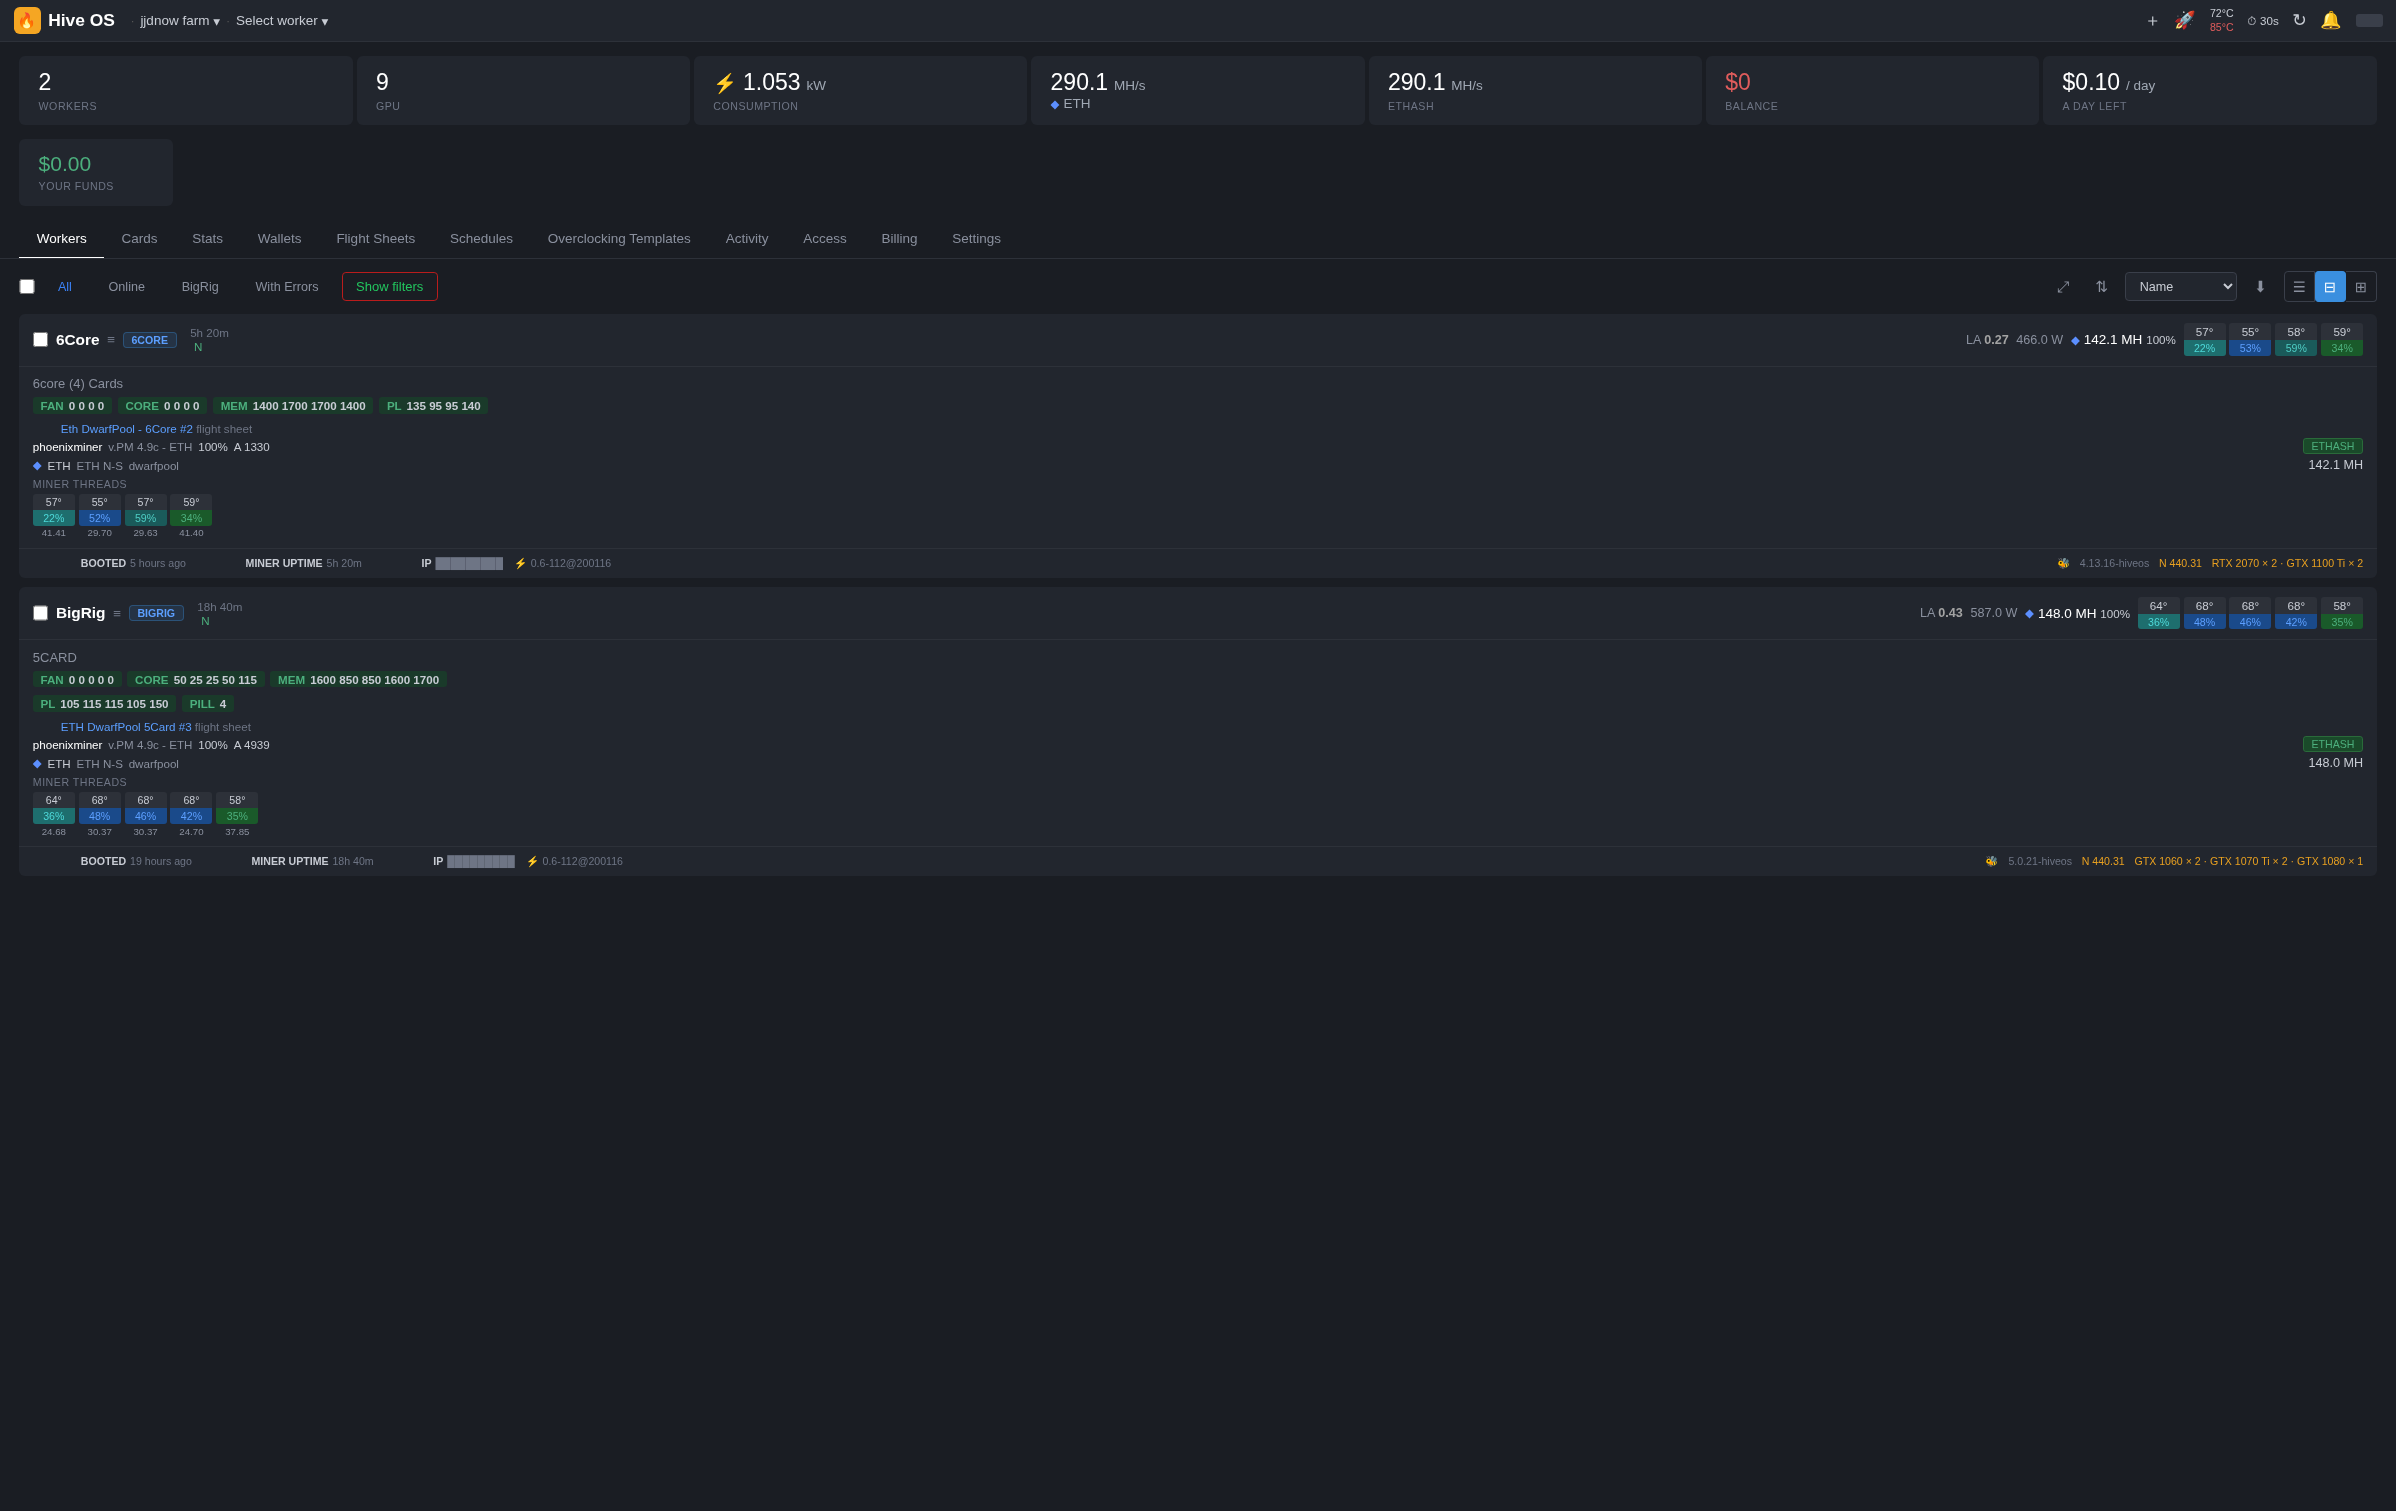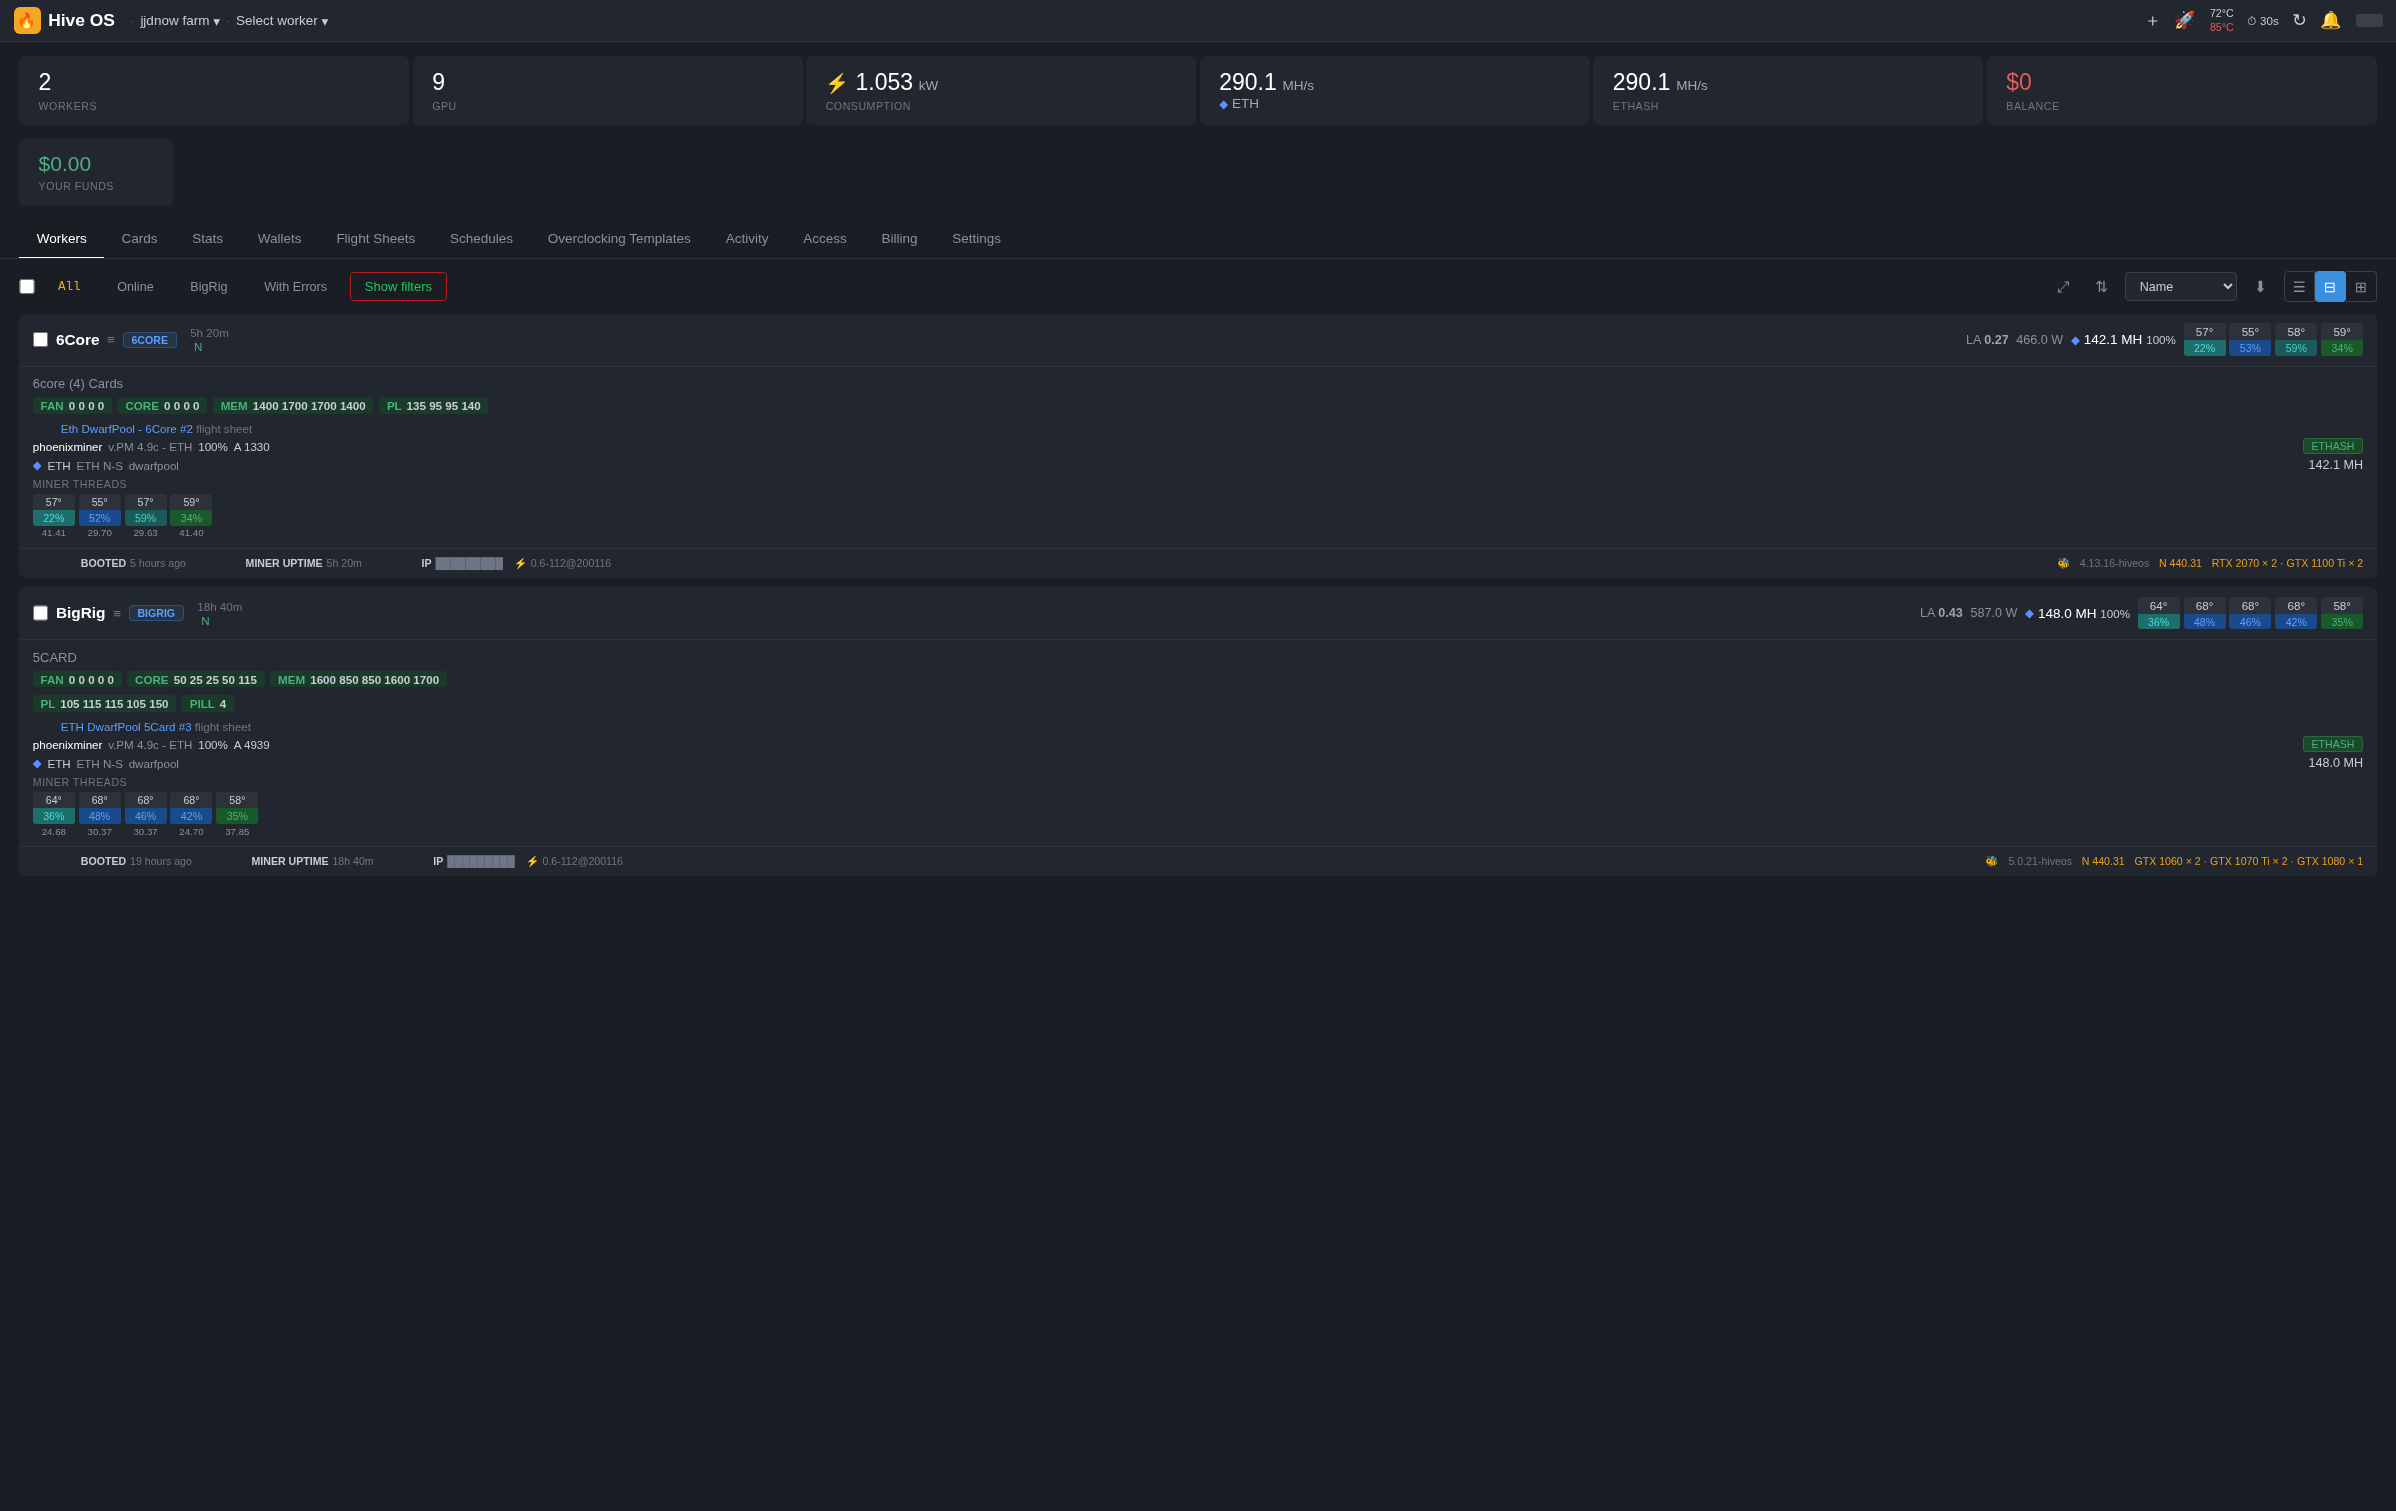--- a/index.html
+++ b/index.html
@@ -139,21 +139,21 @@
     }
     .filter-btn {
       padding: 5.8px 13.5px;
       border-radius: 3.9px;
       font-size: 12.6px;
       cursor: pointer;
       background: transparent;
       border: none;
       color: #8a909e;
     }
-    .filter-btn.active { color: #eab308; font-family: Liberation Mono, monospace; }
+    .filter-btn.active { color: #3b82f6; }
     .filter-btn-outline {
       padding: 5.8px 13.5px;
       border-radius: 3.9px;
       font-size: 13px;
       cursor: pointer;
       background: transparent;
       border: 1px solid #b91c1c;
       color: #22c55e;
     }
     .filter-right { margin-left: auto; display: flex; align-items: center; gap: 7.7px; }
@@ -367,20 +367,27 @@
       <span>290.1</span>
       <span class="unit">MH/s</span>
     </div>
     <div class="label">ETHASH</div>
   </div>
   <div class="stat-card red">
     <div class="value">
       <span>$0</span>
     </div>
     <div class="label">BALANCE</div>
+  </div>
+  <div class="stat-card">
+    <div class="value">
+      <span>$0.10</span>
+      <span class="unit">/ day</span>
+    </div>
+    <div class="label">A DAY LEFT</div>
   </div>
 </div>
 
 <div class="funds-card">
   <div class="value">$0.00</div>
   <div class="label">YOUR FUNDS</div>
 </div>
 
 <div class="tabs">
   <div class="tab active">Workers</div>

